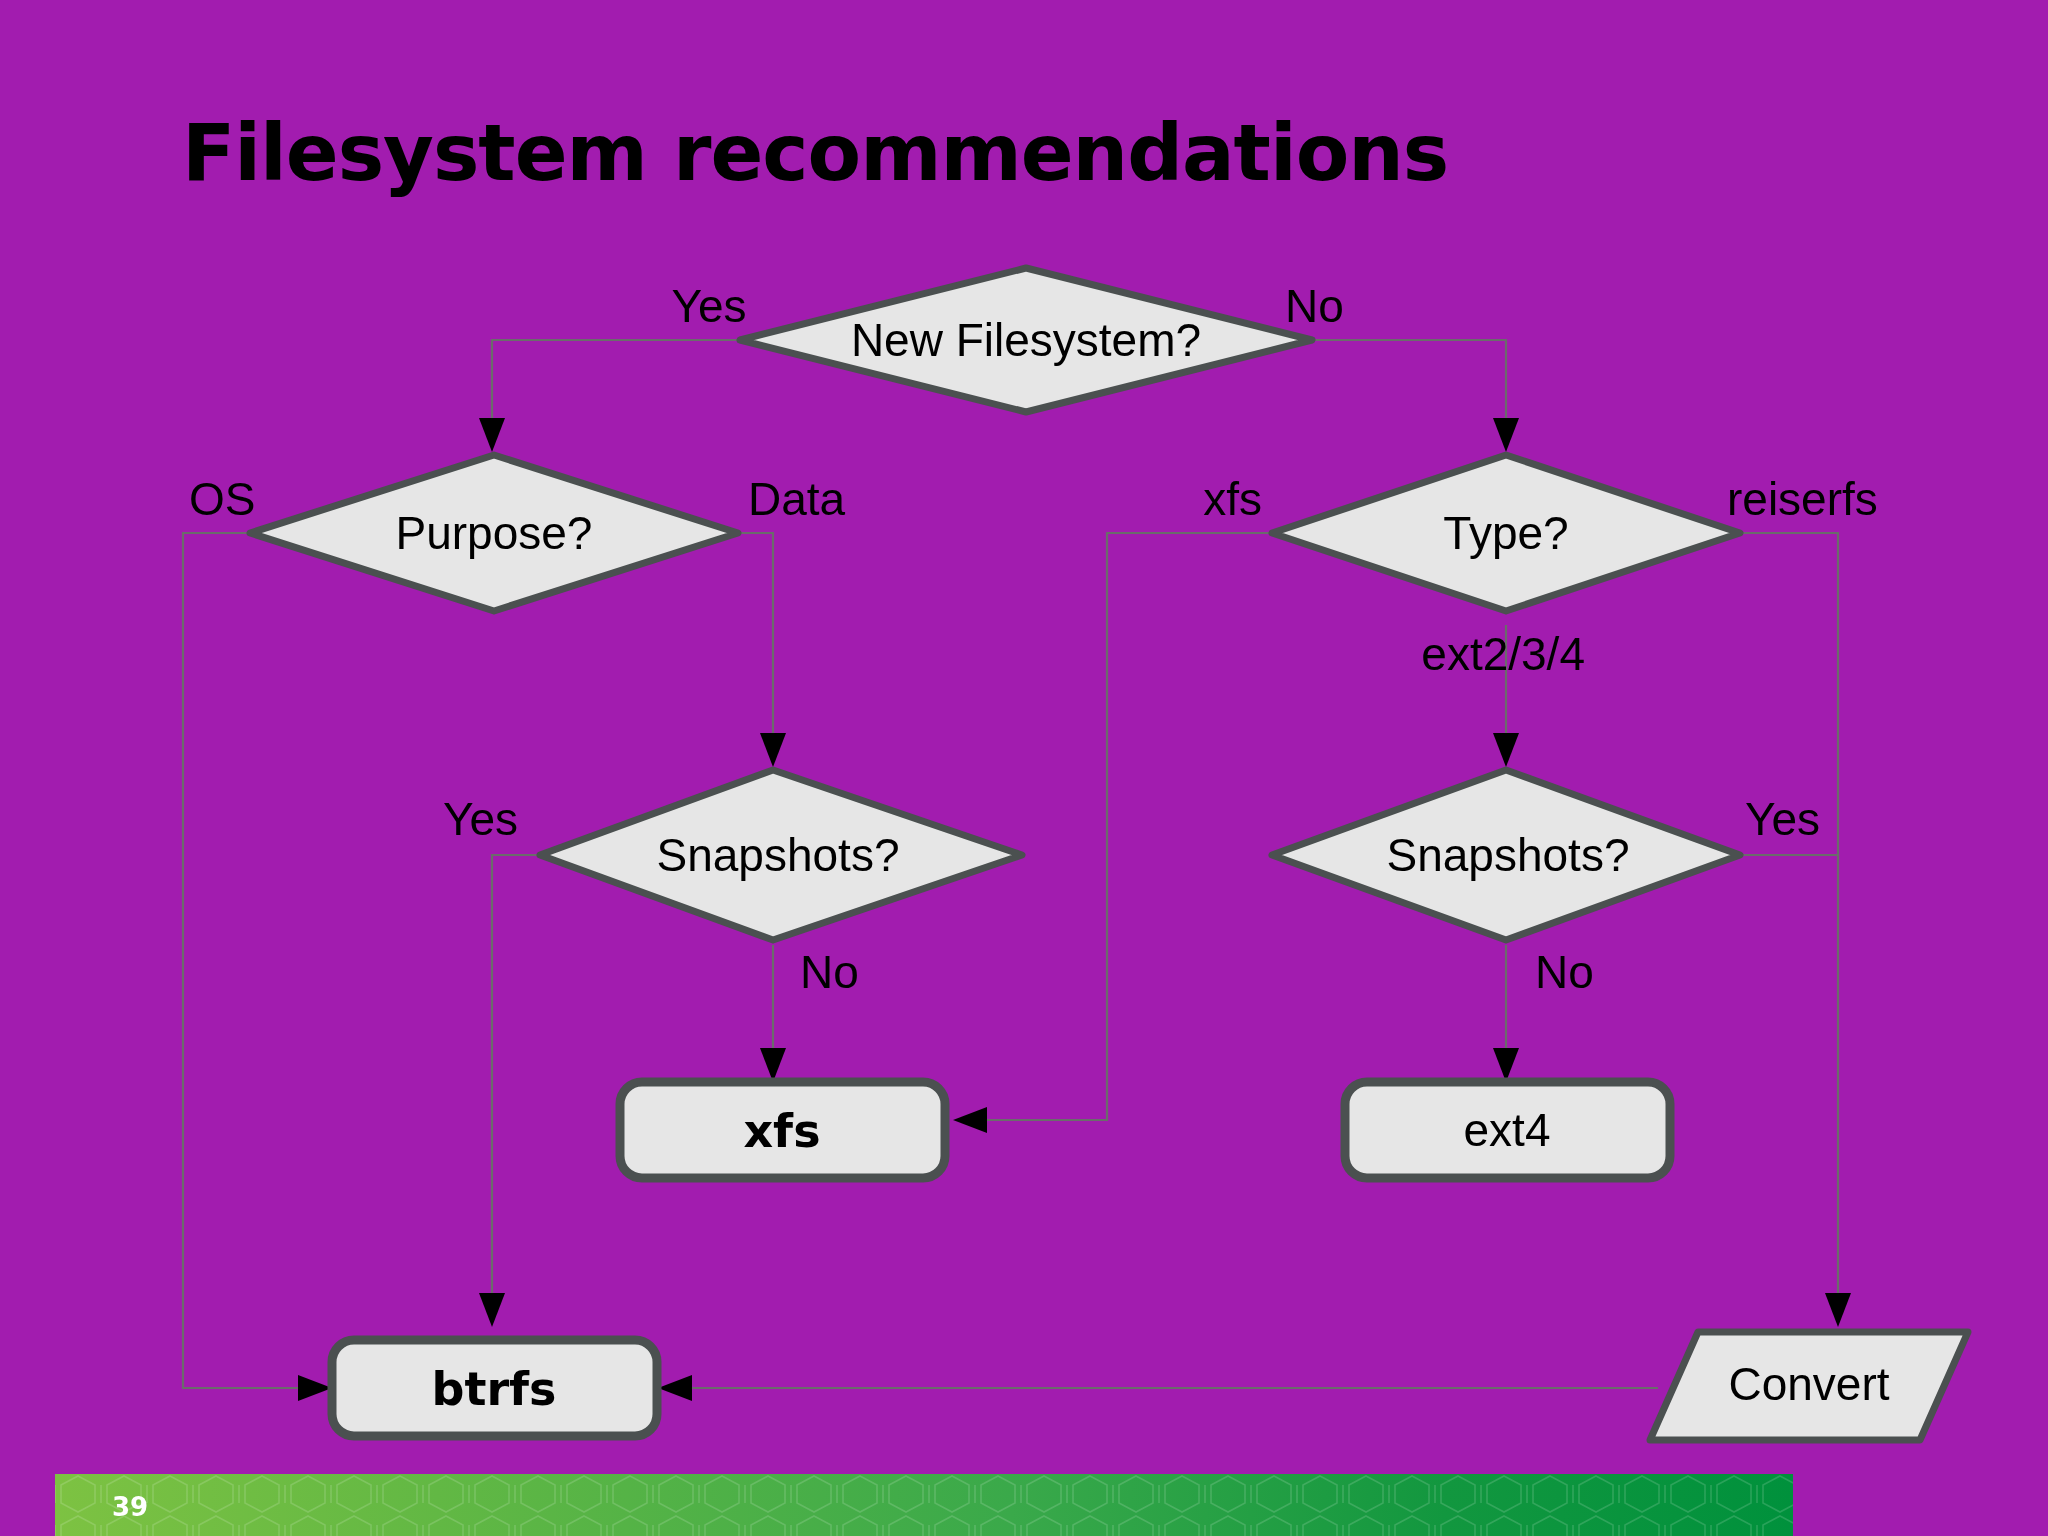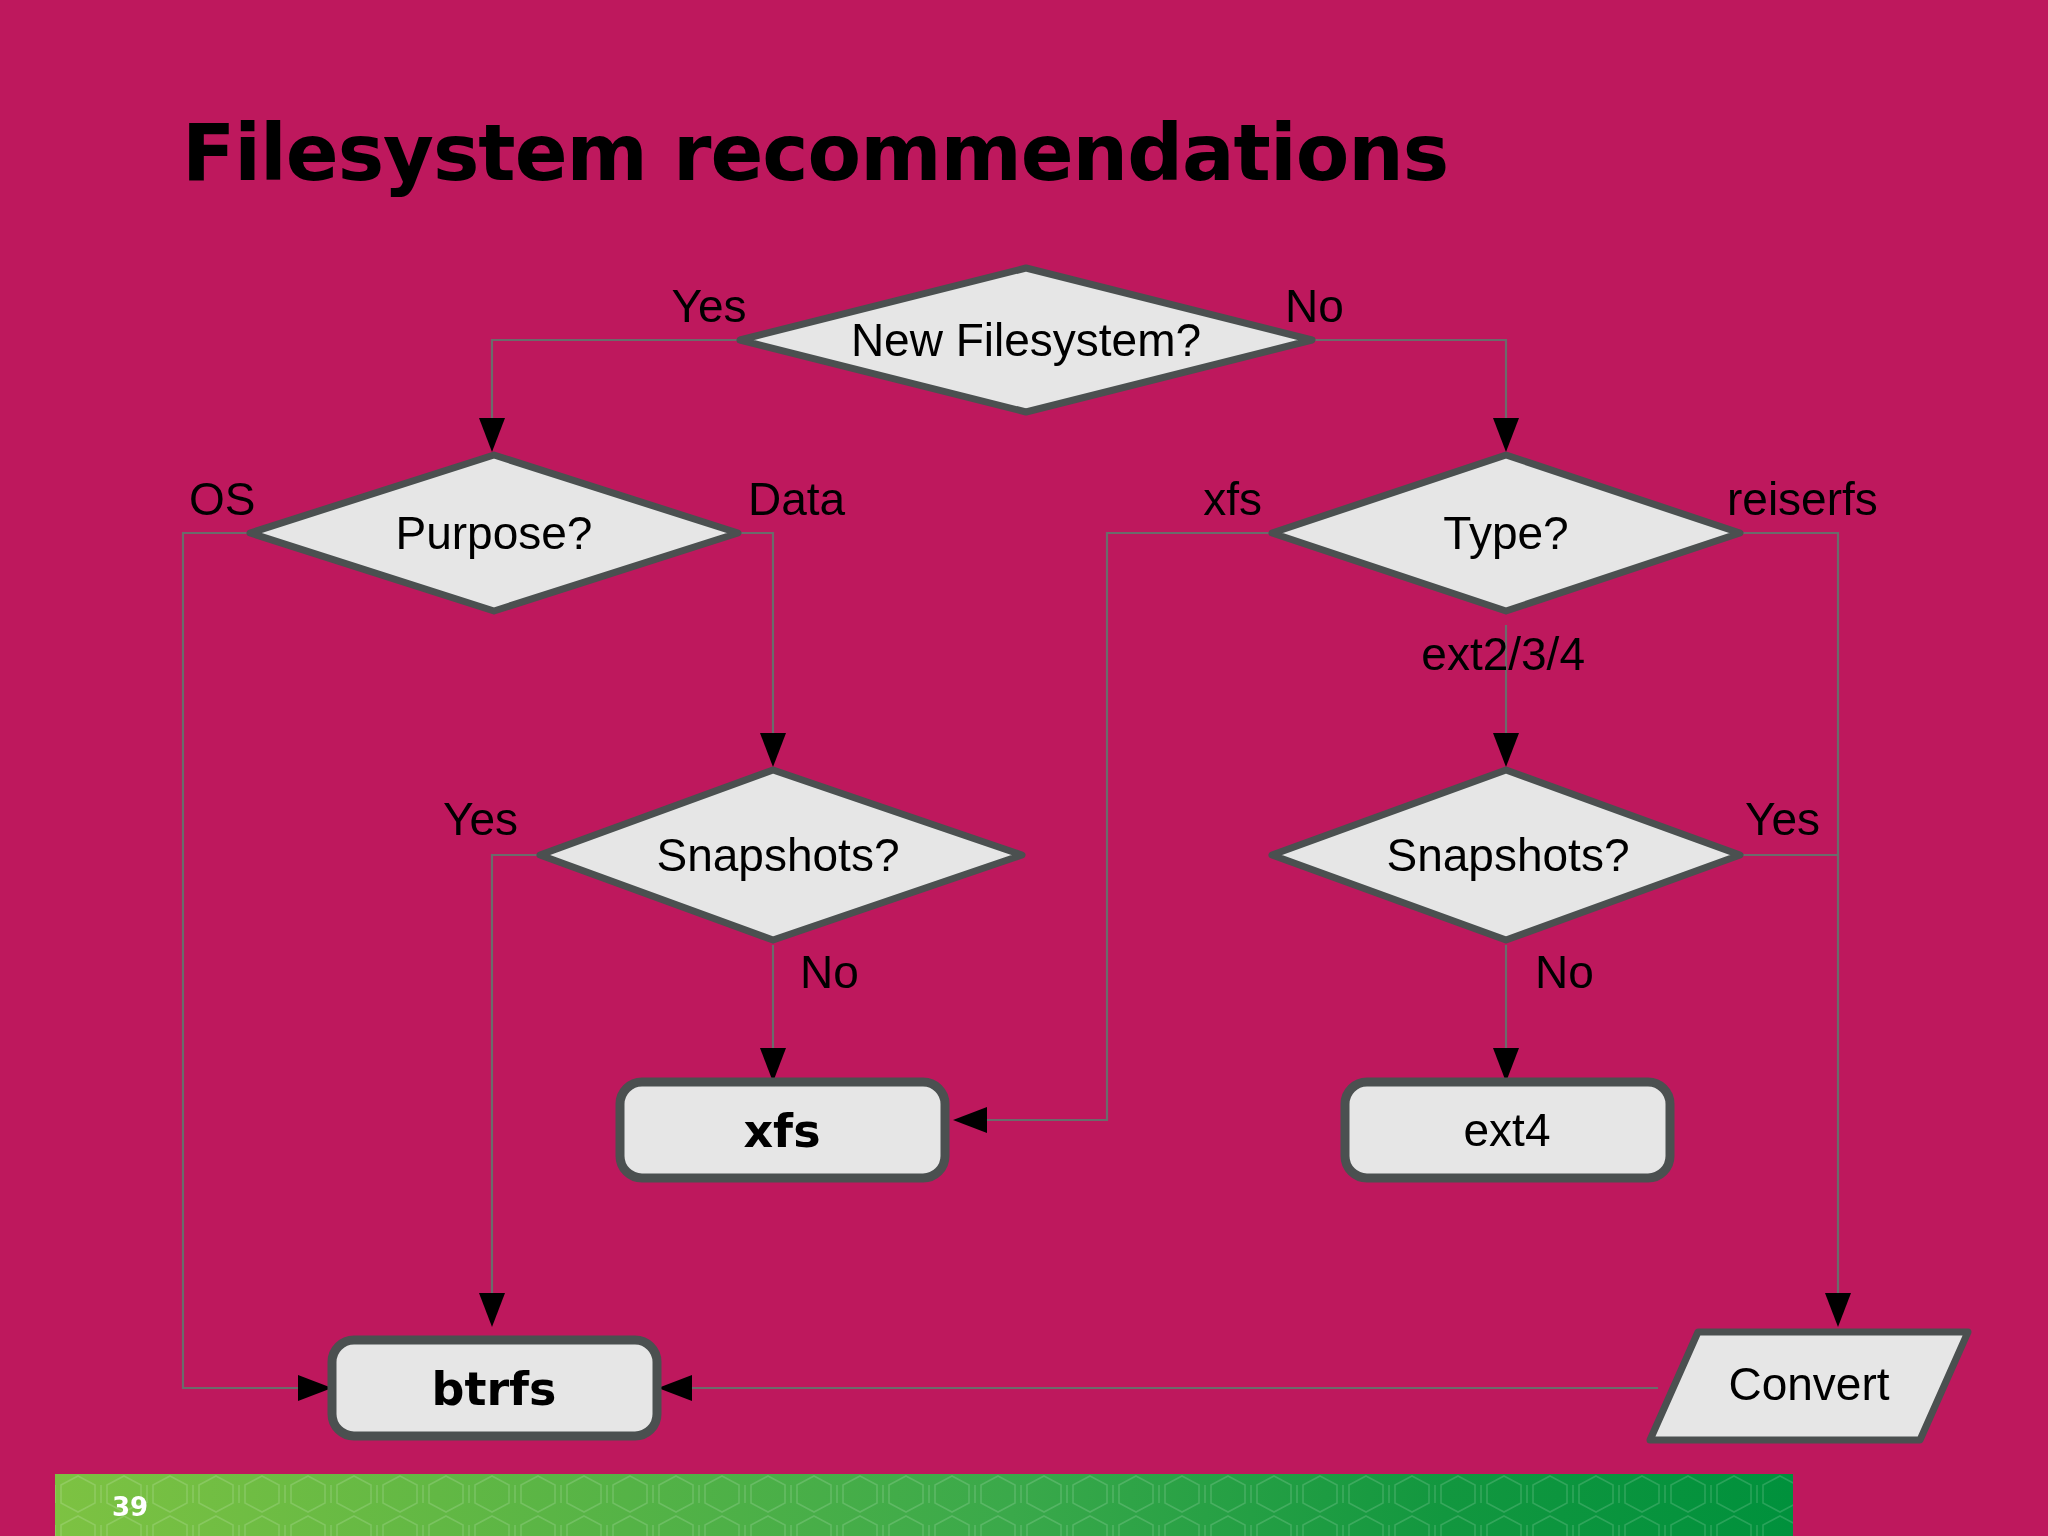--- a/index.html
+++ b/index.html
@@ -4,21 +4,21 @@
 <style>
   html, body {
     margin: 0;
     padding: 0;
     background: #ffffff;
   }
   #slide {
     position: relative;
     width: 2048px;
     height: 1536px;
-    background: #be185d;
+    background: #a21caf;
     overflow: hidden;
     font-family: "Liberation Sans", sans-serif;
   }
   #slide-title {
     position: absolute;
     left: 182px;
     top: 108px;
     font-family: "DejaVu Sans", sans-serif;
     font-size: 78px;
     font-weight: bold;

